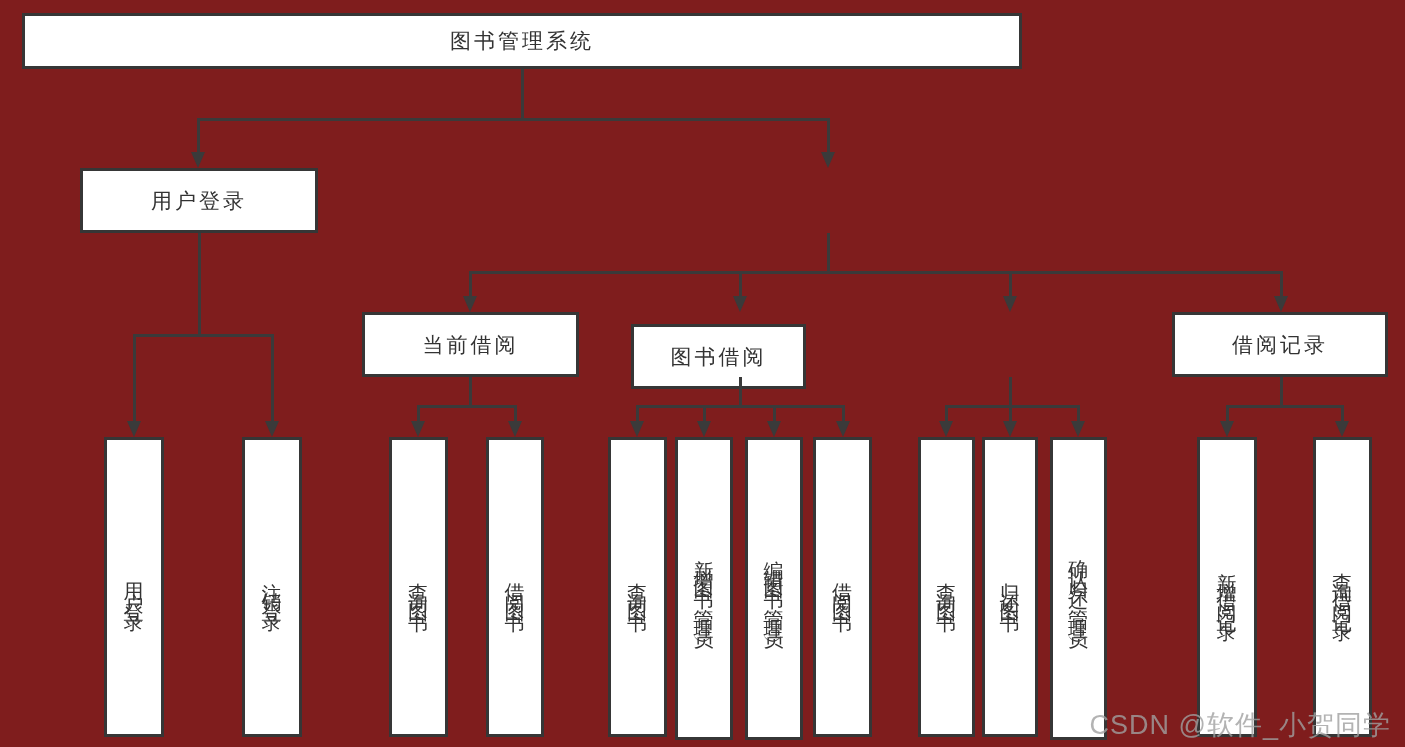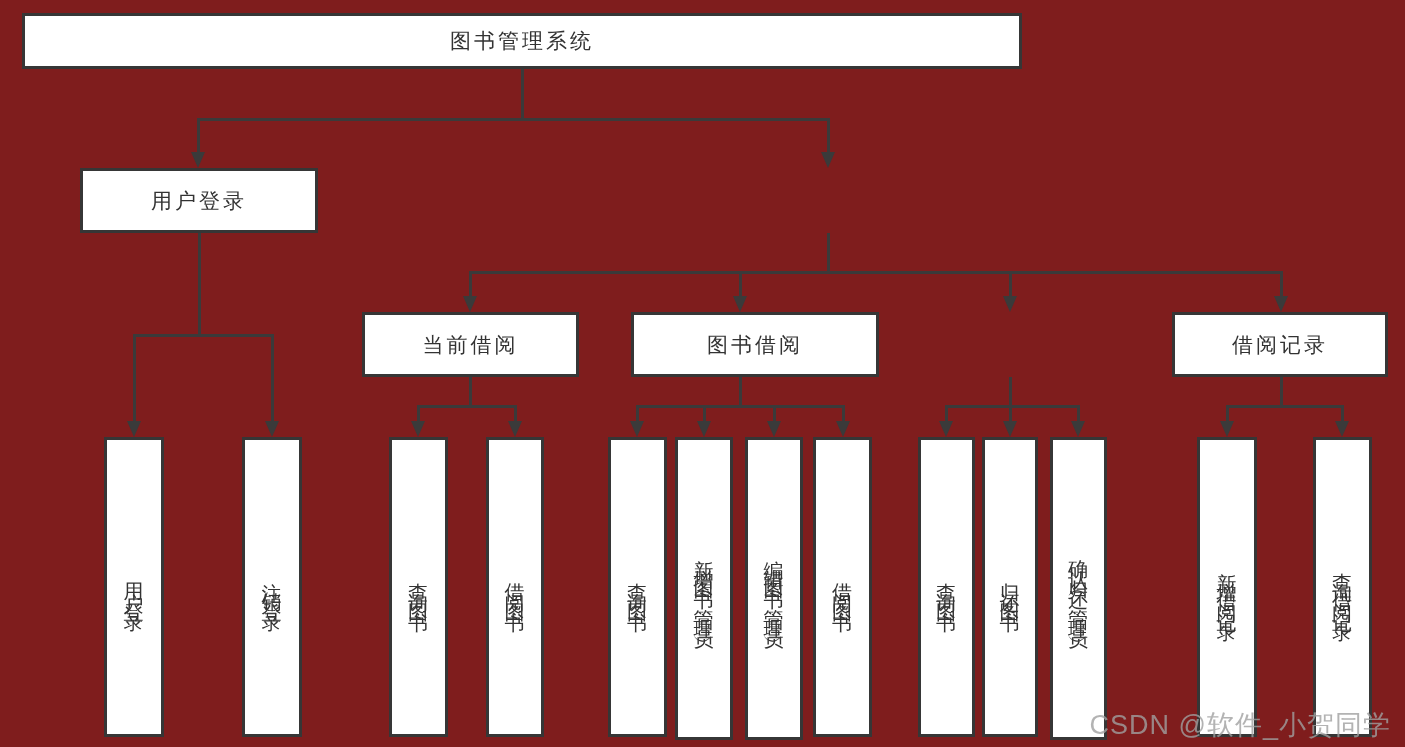--- a/index.html
+++ b/index.html
@@ -95,21 +95,21 @@
   <div class="vl" style="left:469px; top:271px; height:26px;"></div>
   <div class="arr" style="left:463px; top:296px;"></div>
   <div class="vl" style="left:739px; top:271px; height:26px;"></div>
   <div class="arr" style="left:733px; top:296px;"></div>
   <div class="vl" style="left:1009px; top:271px; height:26px;"></div>
   <div class="arr" style="left:1003px; top:296px;"></div>
   <div class="vl" style="left:1280px; top:271px; height:26px;"></div>
   <div class="arr" style="left:1274px; top:296px;"></div>
 
   <div class="box" style="left:362px; top:312px; width:217px; height:65px;">当前借阅</div>
-  <div class="box" style="left:631px; top:312px; width:248px; height:65px;text-align:center;">图书借阅</div>
+  <div class="box" style="left:631px; top:324px; width:175px; height:65px;text-align:center;">图书借阅</div>
   <div class="box" style="left:1172px; top:312px; width:216px; height:65px;">借阅记录</div>
 
   <div class="vl" style="left:469px; top:377px; height:30px;"></div>
   <div class="hl" style="left:417px; top:405px; width:100px;"></div>
   <div class="vl" style="left:417px; top:405px; height:17px;"></div>
   <div class="arr" style="left:411px; top:421px;"></div>
   <div class="vl" style="left:514px; top:405px; height:17px;"></div>
   <div class="arr" style="left:508px; top:421px;"></div>
 
   <div class="vl" style="left:739px; top:377px; height:30px;"></div>

